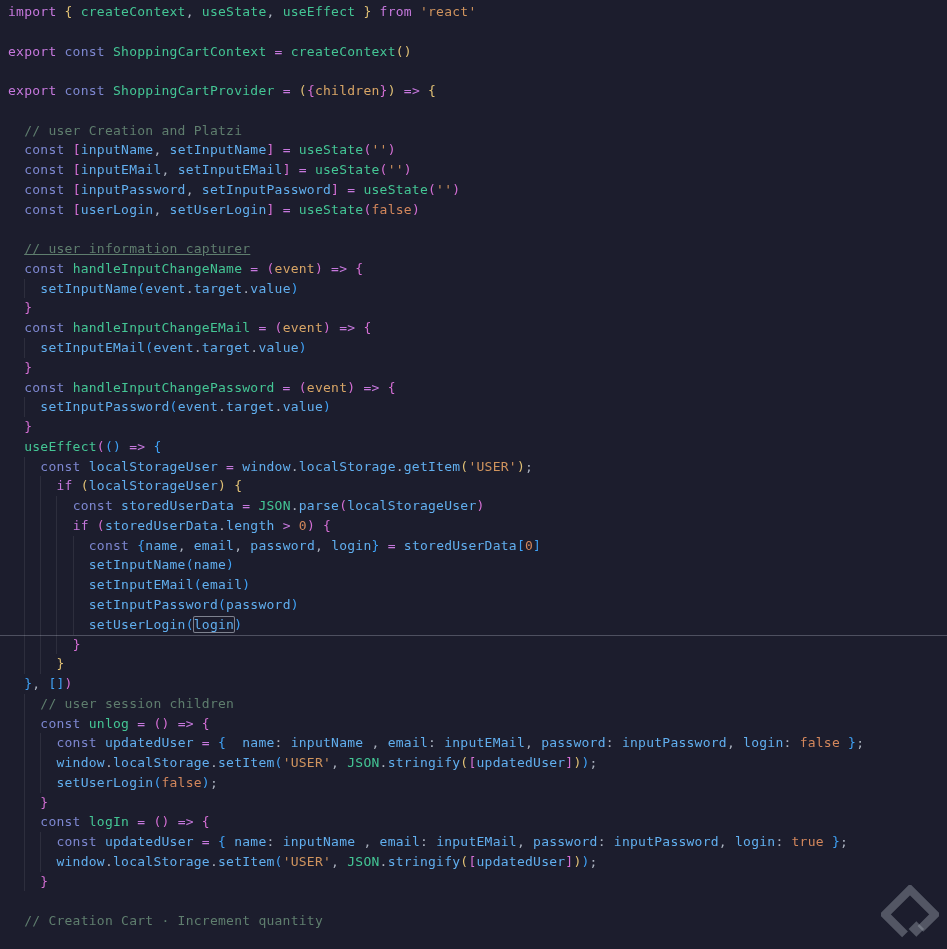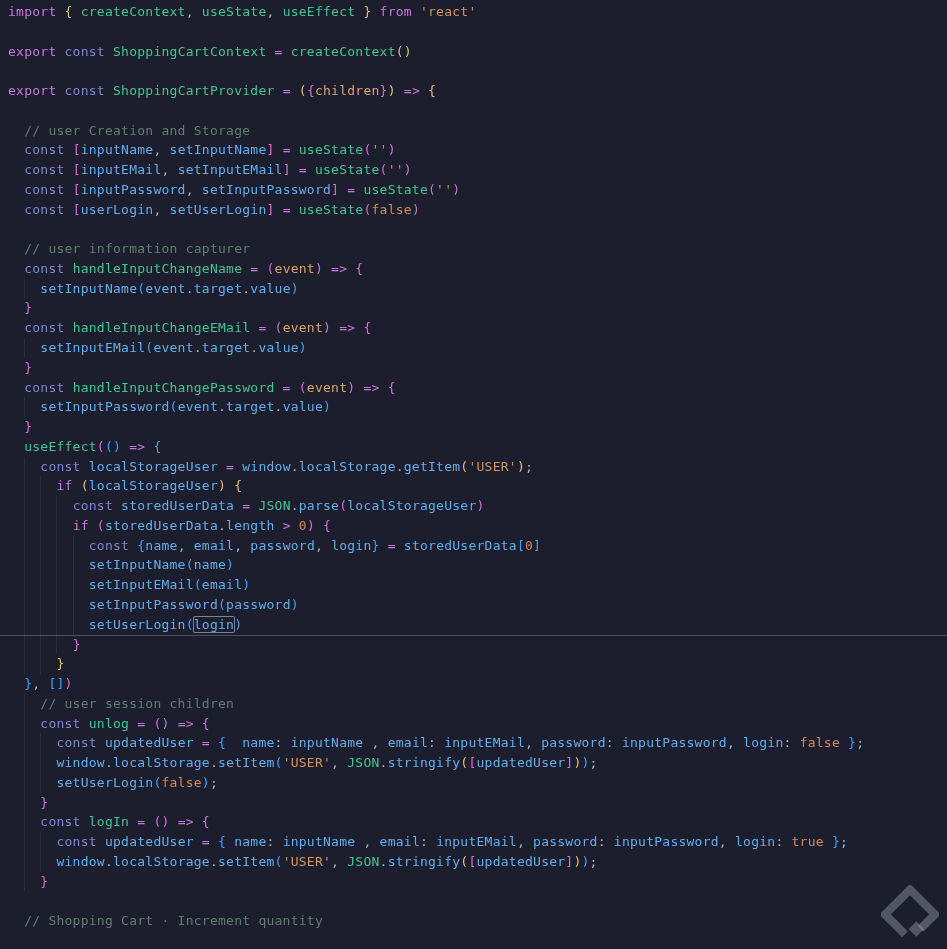--- a/index.html
+++ b/index.html
@@ -51,27 +51,27 @@
 </head>
 <body>
 
 <div class="editor" style="background: rgb(28, 29, 45);">
     <div class="line"><span class="t-k" style="color: rgb(198, 120, 221);">import </span><span class="t-g1" style="color: rgb(224, 192, 117);">{</span><span class="t-p" style="color: rgb(171, 178, 191);"> </span><span class="t-f" style="color: rgb(68, 198, 149);">createContext</span><span class="t-p" style="color: rgb(171, 178, 191);">, </span><span class="t-f" style="color: rgb(68, 198, 149);">useState</span><span class="t-p" style="color: rgb(171, 178, 191);">, </span><span class="t-f" style="color: rgb(68, 198, 149);">useEffect</span><span class="t-p" style="color: rgb(171, 178, 191);"> </span><span class="t-g1" style="color: rgb(224, 192, 117);">}</span><span class="t-k" style="color: rgb(198, 120, 221);"> from</span><span class="t-s" style="color: rgb(208, 148, 94);"> 'react'</span></div>
     <div class="line"></div>
     <div class="line"><span class="t-k" style="color: rgb(198, 120, 221);">export </span><span class="t-c" style="color: rgb(125, 135, 208);">const </span><span class="t-f" style="color: rgb(68, 198, 149);">ShoppingCartContext</span><span class="t-k" style="color: rgb(198, 120, 221);"> =</span><span class="t-p" style="color: rgb(171, 178, 191);"> </span><span class="t-f" style="color: rgb(68, 198, 149);">createContext</span><span class="t-g1" style="color: rgb(224, 192, 117);">()</span></div>
     <div class="line"></div>
     <div class="line"><span class="t-k" style="color: rgb(198, 120, 221);">export </span><span class="t-c" style="color: rgb(125, 135, 208);">const </span><span class="t-f" style="color: rgb(68, 198, 149);">ShoppingCartProvider</span><span class="t-k" style="color: rgb(198, 120, 221);"> =</span><span class="t-p" style="color: rgb(171, 178, 191);"> </span><span class="t-g1" style="color: rgb(224, 192, 117);">(</span><span class="t-g2" style="color: rgb(213, 111, 213);">{</span><span class="t-a" style="color: rgb(216, 165, 102);">children</span><span class="t-g2" style="color: rgb(213, 111, 213);">}</span><span class="t-g1" style="color: rgb(224, 192, 117);">)</span><span class="t-k" style="color: rgb(198, 120, 221);"> =&gt;</span><span class="t-g1" style="color: rgb(224, 192, 117);"> {</span></div>
     <div class="line"></div>
-    <div class="line"><span class="iu">  </span><span class="t-m" style="color: rgb(95, 126, 110);">// user Creation and Storage</span></div>
+    <div class="line"><span class="iu">  </span><span class="t-m" style="color: rgb(95, 126, 110);">// user Creation and Platzi</span></div>
     <div class="line"><span class="iu">  </span><span class="t-c" style="color: rgb(125, 135, 208);">const </span><span class="t-g2" style="color: rgb(213, 111, 213);">[</span><span class="t-v" style="color: rgb(97, 175, 239);">inputName</span><span class="t-p" style="color: rgb(171, 178, 191);">, </span><span class="t-v" style="color: rgb(97, 175, 239);">setInputName</span><span class="t-g2" style="color: rgb(213, 111, 213);">]</span><span class="t-k" style="color: rgb(198, 120, 221);"> =</span><span class="t-p" style="color: rgb(171, 178, 191);"> </span><span class="t-f" style="color: rgb(68, 198, 149);">useState</span><span class="t-g2" style="color: rgb(213, 111, 213);">(</span><span class="t-s" style="color: rgb(208, 148, 94);">''</span><span class="t-g2" style="color: rgb(213, 111, 213);">)</span></div>
     <div class="line"><span class="iu">  </span><span class="t-c" style="color: rgb(125, 135, 208);">const </span><span class="t-g2" style="color: rgb(213, 111, 213);">[</span><span class="t-v" style="color: rgb(97, 175, 239);">inputEMail</span><span class="t-p" style="color: rgb(171, 178, 191);">, </span><span class="t-v" style="color: rgb(97, 175, 239);">setInputEMail</span><span class="t-g2" style="color: rgb(213, 111, 213);">]</span><span class="t-k" style="color: rgb(198, 120, 221);"> =</span><span class="t-p" style="color: rgb(171, 178, 191);"> </span><span class="t-f" style="color: rgb(68, 198, 149);">useState</span><span class="t-g2" style="color: rgb(213, 111, 213);">(</span><span class="t-s" style="color: rgb(208, 148, 94);">''</span><span class="t-g2" style="color: rgb(213, 111, 213);">)</span></div>
     <div class="line"><span class="iu">  </span><span class="t-c" style="color: rgb(125, 135, 208);">const </span><span class="t-g2" style="color: rgb(213, 111, 213);">[</span><span class="t-v" style="color: rgb(97, 175, 239);">inputPassword</span><span class="t-p" style="color: rgb(171, 178, 191);">, </span><span class="t-v" style="color: rgb(97, 175, 239);">setInputPassword</span><span class="t-g2" style="color: rgb(213, 111, 213);">]</span><span class="t-k" style="color: rgb(198, 120, 221);"> =</span><span class="t-p" style="color: rgb(171, 178, 191);"> </span><span class="t-f" style="color: rgb(68, 198, 149);">useState</span><span class="t-g2" style="color: rgb(213, 111, 213);">(</span><span class="t-s" style="color: rgb(208, 148, 94);">''</span><span class="t-g2" style="color: rgb(213, 111, 213);">)</span></div>
     <div class="line"><span class="iu">  </span><span class="t-c" style="color: rgb(125, 135, 208);">const </span><span class="t-g2" style="color: rgb(213, 111, 213);">[</span><span class="t-v" style="color: rgb(97, 175, 239);">userLogin</span><span class="t-p" style="color: rgb(171, 178, 191);">, </span><span class="t-v" style="color: rgb(97, 175, 239);">setUserLogin</span><span class="t-g2" style="color: rgb(213, 111, 213);">]</span><span class="t-k" style="color: rgb(198, 120, 221);"> =</span><span class="t-p" style="color: rgb(171, 178, 191);"> </span><span class="t-f" style="color: rgb(68, 198, 149);">useState</span><span class="t-g2" style="color: rgb(213, 111, 213);">(</span><span class="t-n" style="color: rgb(211, 135, 92);">false</span><span class="t-g2" style="color: rgb(213, 111, 213);">)</span></div>
     <div class="line"></div>
-    <div class="line"><span class="iu">  </span><span class="t-m" style="color: rgb(95, 126, 110);">// user information capturer</span></div>
+    <div class="line"><span class="iu">  </span><span class="t-m" style="color: rgb(95, 126, 110); text-decoration: underline;">// user information capturer</span></div>
     <div class="line"><span class="iu">  </span><span class="t-c" style="color: rgb(125, 135, 208);">const </span><span class="t-f" style="color: rgb(68, 198, 149);">handleInputChangeName</span><span class="t-k" style="color: rgb(198, 120, 221);"> =</span><span class="t-p" style="color: rgb(171, 178, 191);"> </span><span class="t-g2" style="color: rgb(213, 111, 213);">(</span><span class="t-a" style="color: rgb(216, 165, 102);">event</span><span class="t-g2" style="color: rgb(213, 111, 213);">)</span><span class="t-k" style="color: rgb(198, 120, 221);"> =&gt;</span><span class="t-g2" style="color: rgb(213, 111, 213);"> {</span></div>
     <div class="line"><span class="iu">  </span><span class="iu ig">  </span><span class="t-v" style="color: rgb(97, 175, 239);">setInputName</span><span class="t-g3" style="color: rgb(63, 162, 247);">(</span><span class="t-v" style="color: rgb(97, 175, 239);">event</span><span class="t-p" style="color: rgb(171, 178, 191);">.</span><span class="t-v" style="color: rgb(97, 175, 239);">target</span><span class="t-p" style="color: rgb(171, 178, 191);">.</span><span class="t-v" style="color: rgb(97, 175, 239);">value</span><span class="t-g3" style="color: rgb(63, 162, 247);">)</span></div>
     <div class="line"><span class="iu">  </span><span class="t-g2" style="color: rgb(213, 111, 213);">}</span></div>
     <div class="line"><span class="iu">  </span><span class="t-c" style="color: rgb(125, 135, 208);">const </span><span class="t-f" style="color: rgb(68, 198, 149);">handleInputChangeEMail</span><span class="t-k" style="color: rgb(198, 120, 221);"> =</span><span class="t-p" style="color: rgb(171, 178, 191);"> </span><span class="t-g2" style="color: rgb(213, 111, 213);">(</span><span class="t-a" style="color: rgb(216, 165, 102);">event</span><span class="t-g2" style="color: rgb(213, 111, 213);">)</span><span class="t-k" style="color: rgb(198, 120, 221);"> =&gt;</span><span class="t-g2" style="color: rgb(213, 111, 213);"> {</span></div>
     <div class="line"><span class="iu">  </span><span class="iu ig">  </span><span class="t-v" style="color: rgb(97, 175, 239);">setInputEMail</span><span class="t-g3" style="color: rgb(63, 162, 247);">(</span><span class="t-v" style="color: rgb(97, 175, 239);">event</span><span class="t-p" style="color: rgb(171, 178, 191);">.</span><span class="t-v" style="color: rgb(97, 175, 239);">target</span><span class="t-p" style="color: rgb(171, 178, 191);">.</span><span class="t-v" style="color: rgb(97, 175, 239);">value</span><span class="t-g3" style="color: rgb(63, 162, 247);">)</span></div>
     <div class="line"><span class="iu">  </span><span class="t-g2" style="color: rgb(213, 111, 213);">}</span></div>
     <div class="line"><span class="iu">  </span><span class="t-c" style="color: rgb(125, 135, 208);">const </span><span class="t-f" style="color: rgb(68, 198, 149);">handleInputChangePassword</span><span class="t-k" style="color: rgb(198, 120, 221);"> =</span><span class="t-p" style="color: rgb(171, 178, 191);"> </span><span class="t-g2" style="color: rgb(213, 111, 213);">(</span><span class="t-a" style="color: rgb(216, 165, 102);">event</span><span class="t-g2" style="color: rgb(213, 111, 213);">)</span><span class="t-k" style="color: rgb(198, 120, 221);"> =&gt;</span><span class="t-g2" style="color: rgb(213, 111, 213);"> {</span></div>
     <div class="line"><span class="iu">  </span><span class="iu ig">  </span><span class="t-v" style="color: rgb(97, 175, 239);">setInputPassword</span><span class="t-g3" style="color: rgb(63, 162, 247);">(</span><span class="t-v" style="color: rgb(97, 175, 239);">event</span><span class="t-p" style="color: rgb(171, 178, 191);">.</span><span class="t-v" style="color: rgb(97, 175, 239);">target</span><span class="t-p" style="color: rgb(171, 178, 191);">.</span><span class="t-v" style="color: rgb(97, 175, 239);">value</span><span class="t-g3" style="color: rgb(63, 162, 247);">)</span></div>
     <div class="line"><span class="iu">  </span><span class="t-g2" style="color: rgb(213, 111, 213);">}</span></div>
     <div class="line"><span class="iu">  </span><span class="t-f" style="color: rgb(68, 198, 149);">useEffect</span><span class="t-g2" style="color: rgb(213, 111, 213);">(</span><span class="t-g3" style="color: rgb(63, 162, 247);">()</span><span class="t-k" style="color: rgb(198, 120, 221);"> =&gt;</span><span class="t-g3" style="color: rgb(63, 162, 247);"> {</span></div>
@@ -91,21 +91,21 @@
     <div class="line"><span class="iu">  </span><span class="iu ig">  </span><span class="t-c" style="color: rgb(125, 135, 208);">const </span><span class="t-f" style="color: rgb(68, 198, 149);">unlog</span><span class="t-k" style="color: rgb(198, 120, 221);"> =</span><span class="t-p" style="color: rgb(171, 178, 191);"> </span><span class="t-g2" style="color: rgb(213, 111, 213);">()</span><span class="t-k" style="color: rgb(198, 120, 221);"> =&gt;</span><span class="t-g2" style="color: rgb(213, 111, 213);"> {</span></div>
     <div class="line"><span class="iu">  </span><span class="iu ig">  </span><span class="iu ig">  </span><span class="t-c" style="color: rgb(125, 135, 208);">const </span><span class="t-v" style="color: rgb(97, 175, 239);">updatedUser</span><span class="t-k" style="color: rgb(198, 120, 221);"> =</span><span class="t-p" style="color: rgb(171, 178, 191);"> </span><span class="t-g3" style="color: rgb(63, 162, 247);">{</span><span class="t-p" style="color: rgb(171, 178, 191);">  </span><span class="t-v" style="color: rgb(97, 175, 239);">name</span><span class="t-p" style="color: rgb(171, 178, 191);">: </span><span class="t-v" style="color: rgb(97, 175, 239);">inputName</span><span class="t-p" style="color: rgb(171, 178, 191);"> , </span><span class="t-v" style="color: rgb(97, 175, 239);">email</span><span class="t-p" style="color: rgb(171, 178, 191);">: </span><span class="t-v" style="color: rgb(97, 175, 239);">inputEMail</span><span class="t-p" style="color: rgb(171, 178, 191);">, </span><span class="t-v" style="color: rgb(97, 175, 239);">password</span><span class="t-p" style="color: rgb(171, 178, 191);">: </span><span class="t-v" style="color: rgb(97, 175, 239);">inputPassword</span><span class="t-p" style="color: rgb(171, 178, 191);">, </span><span class="t-v" style="color: rgb(97, 175, 239);">login</span><span class="t-p" style="color: rgb(171, 178, 191);">: </span><span class="t-n" style="color: rgb(211, 135, 92);">false</span><span class="t-g3" style="color: rgb(63, 162, 247);"> }</span><span class="t-p" style="color: rgb(171, 178, 191);">;</span></div>
     <div class="line"><span class="iu">  </span><span class="iu ig">  </span><span class="iu ig">  </span><span class="t-v" style="color: rgb(97, 175, 239);">window</span><span class="t-p" style="color: rgb(171, 178, 191);">.</span><span class="t-v" style="color: rgb(97, 175, 239);">localStorage</span><span class="t-p" style="color: rgb(171, 178, 191);">.</span><span class="t-v" style="color: rgb(97, 175, 239);">setItem</span><span class="t-g3" style="color: rgb(63, 162, 247);">(</span><span class="t-s" style="color: rgb(208, 148, 94);">'USER'</span><span class="t-p" style="color: rgb(171, 178, 191);">, </span><span class="t-f" style="color: rgb(68, 198, 149);">JSON</span><span class="t-p" style="color: rgb(171, 178, 191);">.</span><span class="t-v" style="color: rgb(97, 175, 239);">stringify</span><span class="t-g1" style="color: rgb(224, 192, 117);">(</span><span class="t-g2" style="color: rgb(213, 111, 213);">[</span><span class="t-v" style="color: rgb(97, 175, 239);">updatedUser</span><span class="t-g2" style="color: rgb(213, 111, 213);">]</span><span class="t-g1" style="color: rgb(224, 192, 117);">)</span><span class="t-g3" style="color: rgb(63, 162, 247);">)</span><span class="t-p" style="color: rgb(171, 178, 191);">;</span></div>
     <div class="line"><span class="iu">  </span><span class="iu ig">  </span><span class="iu ig">  </span><span class="t-v" style="color: rgb(97, 175, 239);">setUserLogin</span><span class="t-g3" style="color: rgb(63, 162, 247);">(</span><span class="t-n" style="color: rgb(211, 135, 92);">false</span><span class="t-g3" style="color: rgb(63, 162, 247);">)</span><span class="t-p" style="color: rgb(171, 178, 191);">;</span></div>
     <div class="line"><span class="iu">  </span><span class="iu ig">  </span><span class="t-g2" style="color: rgb(213, 111, 213);">}</span></div>
     <div class="line"><span class="iu">  </span><span class="iu ig">  </span><span class="t-c" style="color: rgb(125, 135, 208);">const </span><span class="t-f" style="color: rgb(68, 198, 149);">logIn</span><span class="t-k" style="color: rgb(198, 120, 221);"> =</span><span class="t-p" style="color: rgb(171, 178, 191);"> </span><span class="t-g2" style="color: rgb(213, 111, 213);">()</span><span class="t-k" style="color: rgb(198, 120, 221);"> =&gt;</span><span class="t-g2" style="color: rgb(213, 111, 213);"> {</span></div>
     <div class="line"><span class="iu">  </span><span class="iu ig">  </span><span class="iu ig">  </span><span class="t-c" style="color: rgb(125, 135, 208);">const </span><span class="t-v" style="color: rgb(97, 175, 239);">updatedUser</span><span class="t-k" style="color: rgb(198, 120, 221);"> =</span><span class="t-p" style="color: rgb(171, 178, 191);"> </span><span class="t-g3" style="color: rgb(63, 162, 247);">{</span><span class="t-p" style="color: rgb(171, 178, 191);"> </span><span class="t-v" style="color: rgb(97, 175, 239);">name</span><span class="t-p" style="color: rgb(171, 178, 191);">: </span><span class="t-v" style="color: rgb(97, 175, 239);">inputName</span><span class="t-p" style="color: rgb(171, 178, 191);"> , </span><span class="t-v" style="color: rgb(97, 175, 239);">email</span><span class="t-p" style="color: rgb(171, 178, 191);">: </span><span class="t-v" style="color: rgb(97, 175, 239);">inputEMail</span><span class="t-p" style="color: rgb(171, 178, 191);">, </span><span class="t-v" style="color: rgb(97, 175, 239);">password</span><span class="t-p" style="color: rgb(171, 178, 191);">: </span><span class="t-v" style="color: rgb(97, 175, 239);">inputPassword</span><span class="t-p" style="color: rgb(171, 178, 191);">, </span><span class="t-v" style="color: rgb(97, 175, 239);">login</span><span class="t-p" style="color: rgb(171, 178, 191);">: </span><span class="t-n" style="color: rgb(211, 135, 92);">true</span><span class="t-g3" style="color: rgb(63, 162, 247);"> }</span><span class="t-p" style="color: rgb(171, 178, 191);">;</span></div>
     <div class="line"><span class="iu">  </span><span class="iu ig">  </span><span class="iu ig">  </span><span class="t-v" style="color: rgb(97, 175, 239);">window</span><span class="t-p" style="color: rgb(171, 178, 191);">.</span><span class="t-v" style="color: rgb(97, 175, 239);">localStorage</span><span class="t-p" style="color: rgb(171, 178, 191);">.</span><span class="t-v" style="color: rgb(97, 175, 239);">setItem</span><span class="t-g3" style="color: rgb(63, 162, 247);">(</span><span class="t-s" style="color: rgb(208, 148, 94);">'USER'</span><span class="t-p" style="color: rgb(171, 178, 191);">, </span><span class="t-f" style="color: rgb(68, 198, 149);">JSON</span><span class="t-p" style="color: rgb(171, 178, 191);">.</span><span class="t-v" style="color: rgb(97, 175, 239);">stringify</span><span class="t-g1" style="color: rgb(224, 192, 117);">(</span><span class="t-g2" style="color: rgb(213, 111, 213);">[</span><span class="t-v" style="color: rgb(97, 175, 239);">updatedUser</span><span class="t-g2" style="color: rgb(213, 111, 213);">]</span><span class="t-g1" style="color: rgb(224, 192, 117);">)</span><span class="t-g3" style="color: rgb(63, 162, 247);">)</span><span class="t-p" style="color: rgb(171, 178, 191);">;</span></div>
     <div class="line"><span class="iu">  </span><span class="iu ig">  </span><span class="t-g2" style="color: rgb(213, 111, 213);">}</span></div>
     <div class="line"></div>
-    <div class="line"><span class="iu">  </span><span class="t-m" style="color: rgb(95, 126, 110);">// Shopping Cart · Increment quantity</span></div>
+    <div class="line"><span class="iu">  </span><span class="t-m" style="color: rgb(95, 126, 110);">// Creation Cart · Increment quantity</span></div>
   </div>
 
 <div class="watermark">
   <svg width="58" height="58" viewBox="0 0 64 64" fill="none">
     <path d="M26.5 54.5 L4.5 32.5 L32 5 L59.5 32.5 L43.5 48.5" stroke="currentColor" stroke-width="9" fill="none"></path>
     <path d="M39 40 l8.5 8.5 L39 57 l-8.5 -8.5 z" fill="currentColor"></path>
   </svg>
 </div>
 
 </body></html>

